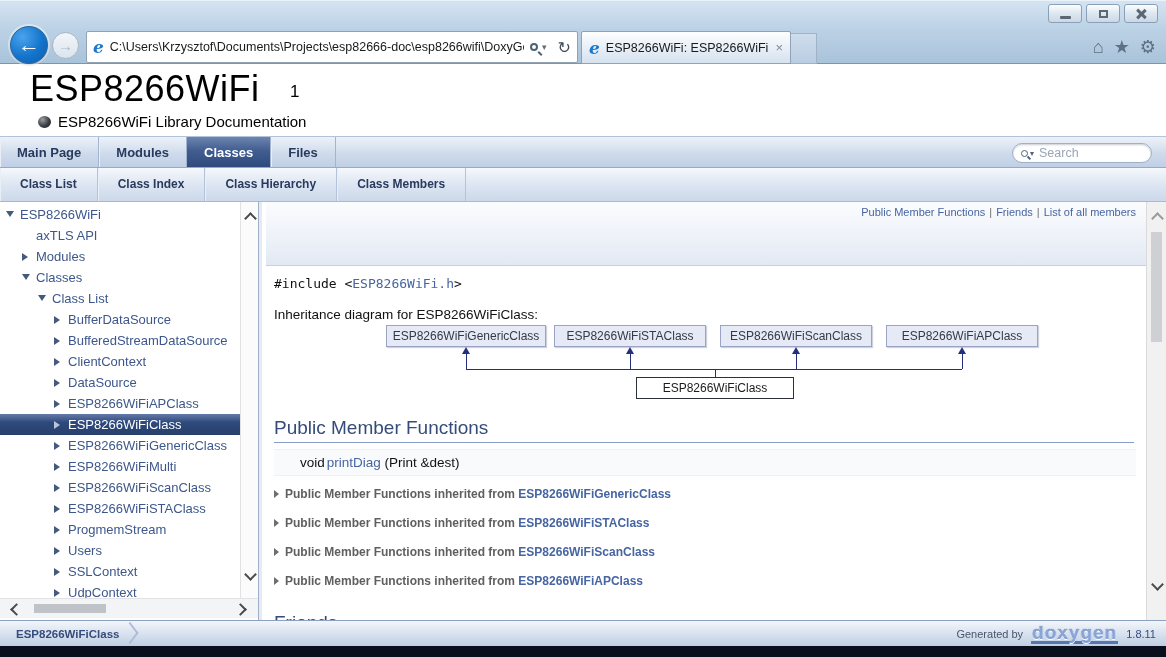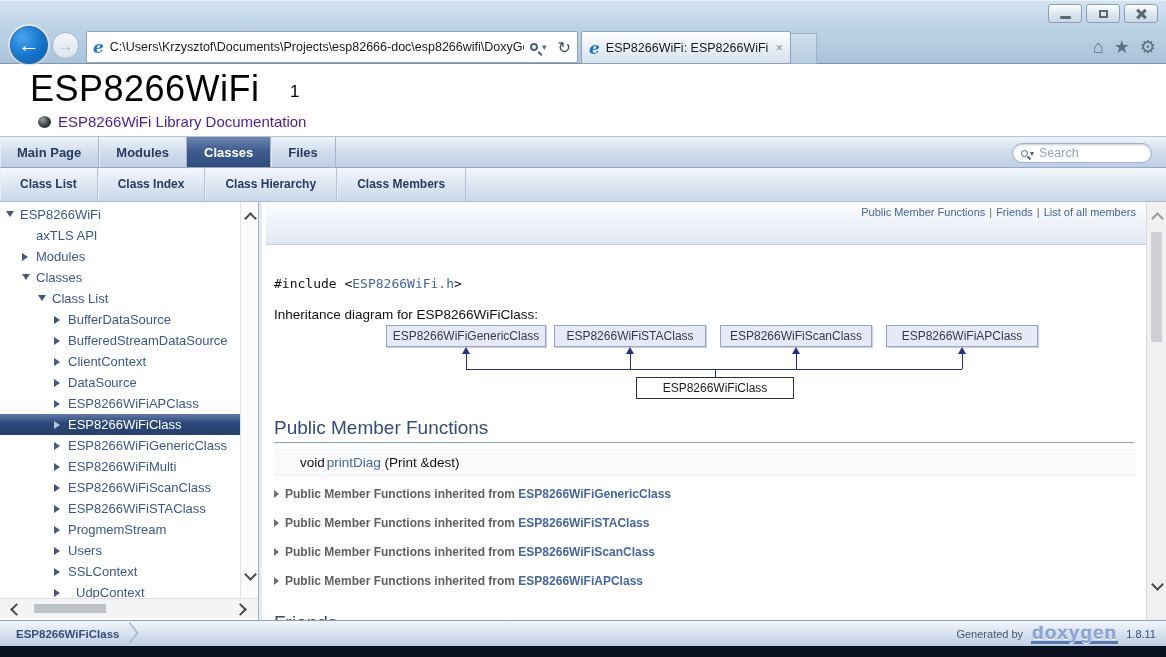--- a/index.html
+++ b/index.html
@@ -48,21 +48,21 @@
   
   .page { position:absolute; top:64px; left:0; right:0; height:593px; background:#fff;
     box-shadow: inset 2px 0 0 #55779f, inset -2px 0 0 #55779f; }
 
   .titlearea { position:absolute; top:0; left:0; right:0; height:72px; padding:4px 0 0 30px; background:#fff; }
   .projectname { font-size:36px; color:#000; letter-spacing:0.5px; }
   .projectnumber { font-size:17px; color:#000; margin-left:26px; position:relative; top:-4px; }
   .brief-line { margin-top:3px; padding-left:8px; display:flex; align-items:center; gap:7px; }
   .logo-dot { width:13px; height:12px; border-radius:50%; flex:none;
     background:radial-gradient(circle at 35% 30%, #9aa0a6, #3a3d42 55%, #17181b); }
-  .projectbrief { font-size:15px; color:#4c1d95; }
+  .projectbrief { font-size:15px; color:#000000; }
 
   .tabrow { position:absolute; left:0; right:0; display:flex; }
   .tabrow1 { top:72px; height:32px; background:linear-gradient(#edf2f9,#cfdbec 55%,#bfcfe5); border-top:1px solid #b4c2da; border-bottom:1px solid #97a9c8; }
   .tabrow2 { top:104px; height:34px; background:linear-gradient(#f5f8fc,#dbe4f1 55%,#ccd9ea); border-bottom:1px solid #a9b9d3; }
   .tabrow ul { display:flex; list-style:none; height:100%;text-align:center; }
   .tab-item { padding:0 17px; font-weight:bold; font-size:13px; color:#283a5d; line-height:31px;
     border-right:1px solid #a4b4d0; box-shadow:inset 1px 0 0 #e9eef7; cursor:pointer; }
   .tab-item.active { background:linear-gradient(#6d85b0,#415e90 45%,#2f4b7e); color:#fff; box-shadow:none; }
   .tabrow2 .tab-item { font-size:12px; line-height:33px; padding:0 20px; border-right:1px solid #b5c3da; }
   .searchbox { position:absolute; right:14px; top:6px; width:140px; height:20px; background:#fff;
@@ -88,21 +88,21 @@
   .side-hscroll { position:absolute; left:0; top:396px; width:258px; height:20px; background:#f3f4f5; border-top:1px solid #e2e2e4; }
   .hthumb { position:absolute; left:34px; top:5px; width:72px; height:9px; background:#bfc2c6; }
   .chev { position:absolute; width:9px; height:9px; border-left:2.5px solid #4a4a4a; border-top:2.5px solid #4a4a4a; }
   .chev.up { transform:rotate(45deg); } .chev.down { transform:rotate(225deg); }
   .chev.left { transform:rotate(-45deg); } .chev.right { transform:rotate(135deg); }
   .chev.light { border-color:#9a9a9a; }
 
   .splitter { position:absolute; left:258px; top:0; width:4px; height:418px; background:#e6ebf2; border-left:1px solid #9fb0c8; cursor:col-resize; }
 
   .content { position:absolute; left:262px; top:0; width:884px; height:418px; overflow:hidden; background:#fff; }
-  .doc-header { position:absolute; top:0; left:4px; right:0; height:43px;
+  .doc-header { position:absolute; top:0; left:4px; right:0; height:64px;
     background:linear-gradient(#fbfcfe,#eaeff7 70%,#e2e9f4); border-bottom:1px solid #c4cfe5; }
   .summary { position:absolute; top:4px; right:10px; font-size:11px; color:#6a6a6a; }
   .summary a { color:#4665a2; text-decoration:none; cursor:pointer; }
   .summary .pipe { margin:0 4px; color:#707070; }
   .page-title { position:absolute; left:12px; top:21px; font-size:20px; font-weight:bold; color:#121212; }
   .doc-body { position:absolute; top:60px; left:0; right:0; height:358px; padding:0 10px 0 12px; overflow:hidden; }
   .include-line { margin-top:14px; font-family:"DejaVu Sans Mono", monospace; font-size:13px; color:#111; }
   .include-line a { color:#4665a2; text-decoration:none; cursor:pointer; }
   .inherit-caption { margin-top:16px; font-size:13.5px; color:#111; }
 
@@ -286,21 +286,21 @@
           <div class="nav-item">
             <span class="tri right" style="left: 54px;"></span>
             <span class="nav-label" style="left: 68px;">Users</span>
           </div>
           <div class="nav-item">
             <span class="tri right" style="left: 54px;"></span>
             <span class="nav-label" style="left: 68px;">SSLContext</span>
           </div>
           <div class="nav-item">
             <span class="tri right" style="left: 54px;"></span>
-            <span class="nav-label" style="left: 76px;">UdpContext</span>
+            <span class="nav-label" style="left: 68px;">UdpContext</span>
           </div>
         </div>
 
       <div class="side-vscroll">
         <span class="chev up" style="left:5px; top:12px;"></span>
         <span class="chev down" style="left:5px; top:368px;"></span>
       </div>
       <div class="side-hscroll">
         <span class="chev left" style="left:12px; top:6px;"></span>
         <div class="hthumb"></div>

